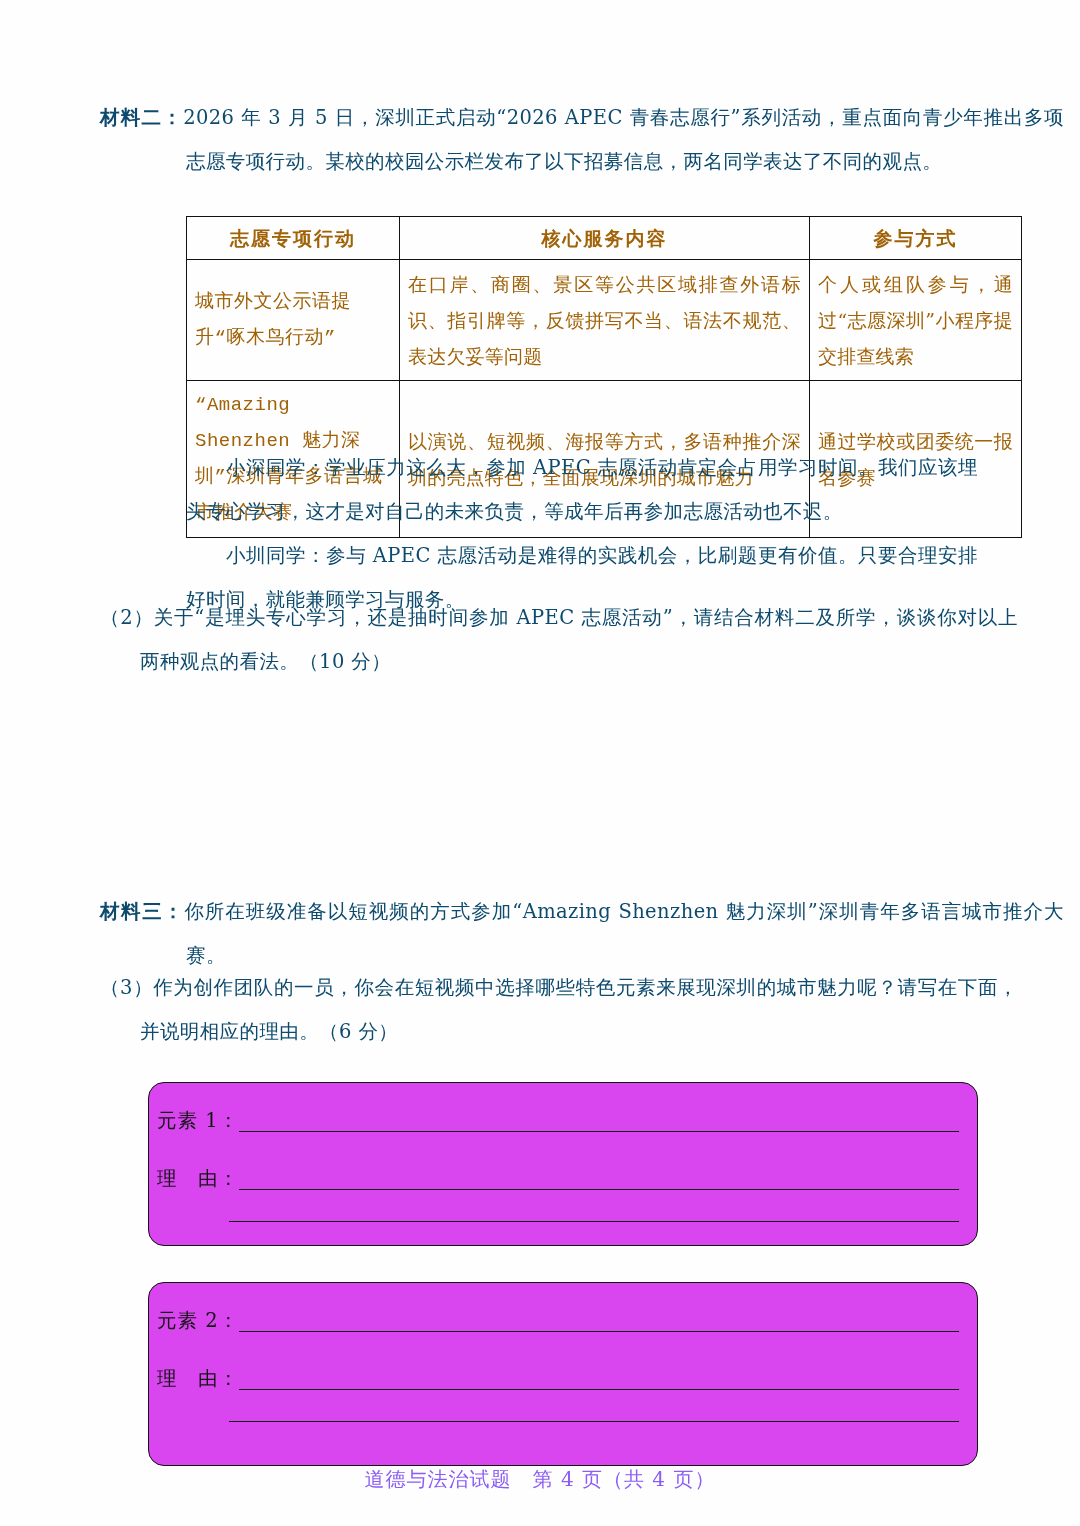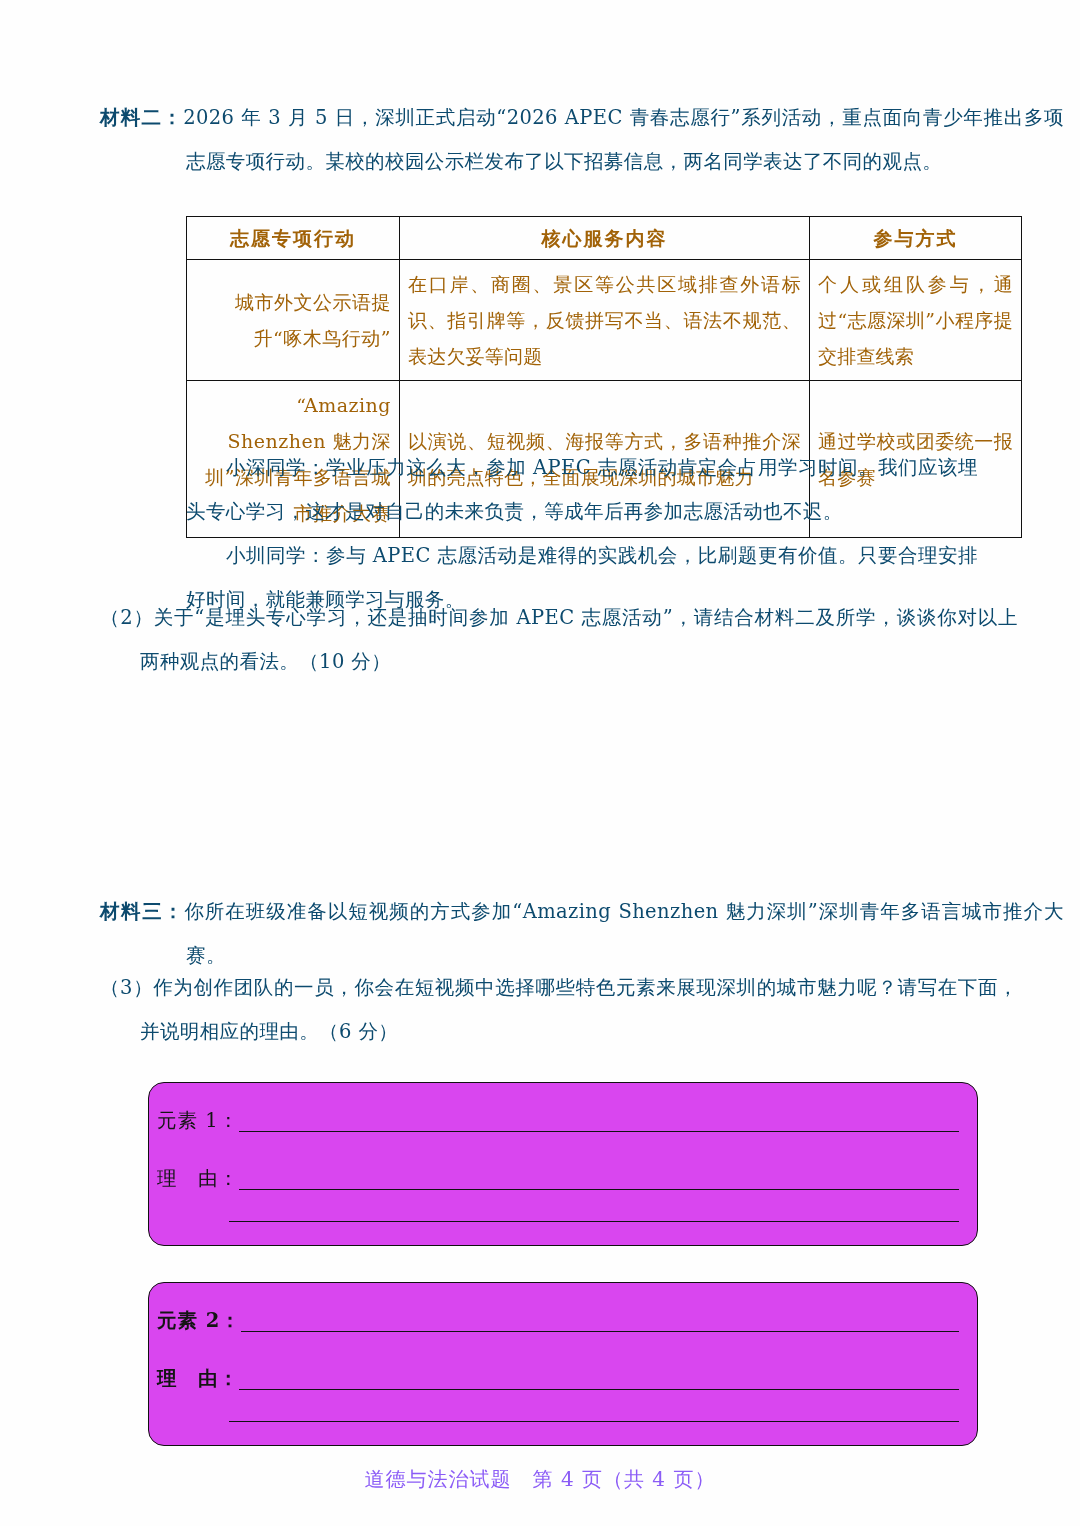--- a/index.html
+++ b/index.html
@@ -83,22 +83,23 @@
     text-align: center;
     letter-spacing: 2px;
     line-height: 32px;
     padding: 5px 8px;
   }
   .col-a { width: 196px; }
   .col-b { width: 393px; }
   .col-c { width: 195px; }
 
   .cell-center {
-    text-align: right;
+    text-align: left;
     letter-spacing: 0.5px;
+    font-family: Liberation Mono, monospace;
   }
   .cell-body {
     text-align: justify;
     text-justify: inter-ideograph;
     letter-spacing: 0.2px;
   }
 
   
   .answer-box {
     position: absolute;
@@ -197,21 +198,21 @@
     <div class="ans-row" style="top: 82px; padding: 0 18px 0 8px;">
       <span class="ans-label">理　由：</span>
       <span class="ans-rule"></span>
     </div>
 
     <div class="ans-row" style="top: 138px; padding: 0 18px 0 80px;">
       <span class="ans-rule"></span>
     </div>
   </div>
 
-  <div class="answer-box" style="top: 1254px; height: 164px; font-weight: bold;">
+  <div class="answer-box" style="top: 1254px; height: 184px;">
 
     <div class="ans-row" style="top: 24px; padding: 0 18px 0 8px;">
       <span class="ans-label">元素 2：</span>
       <span class="ans-rule"></span>
     </div>
 
     <div class="ans-row" style="top: 82px; padding: 0 18px 0 8px;">
       <span class="ans-label">理　由：</span>
       <span class="ans-rule"></span>
     </div>

